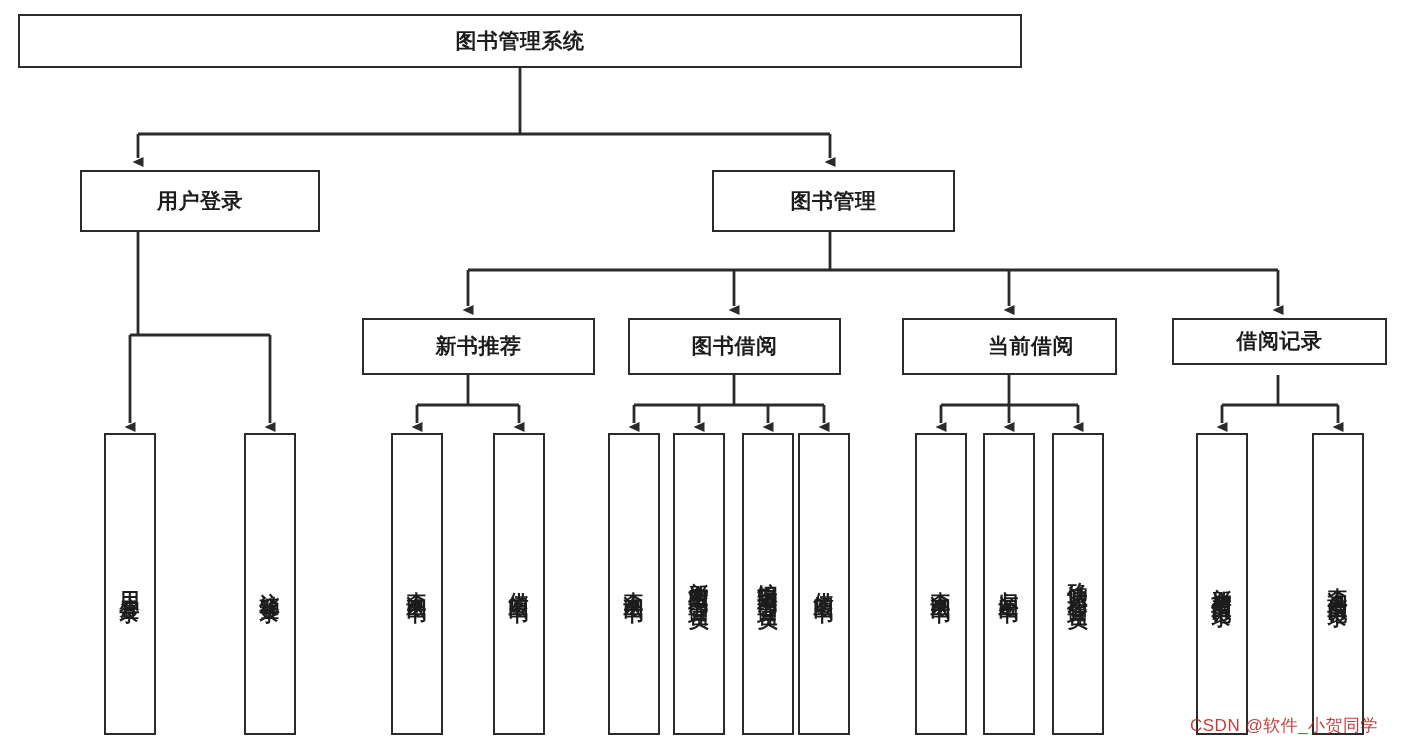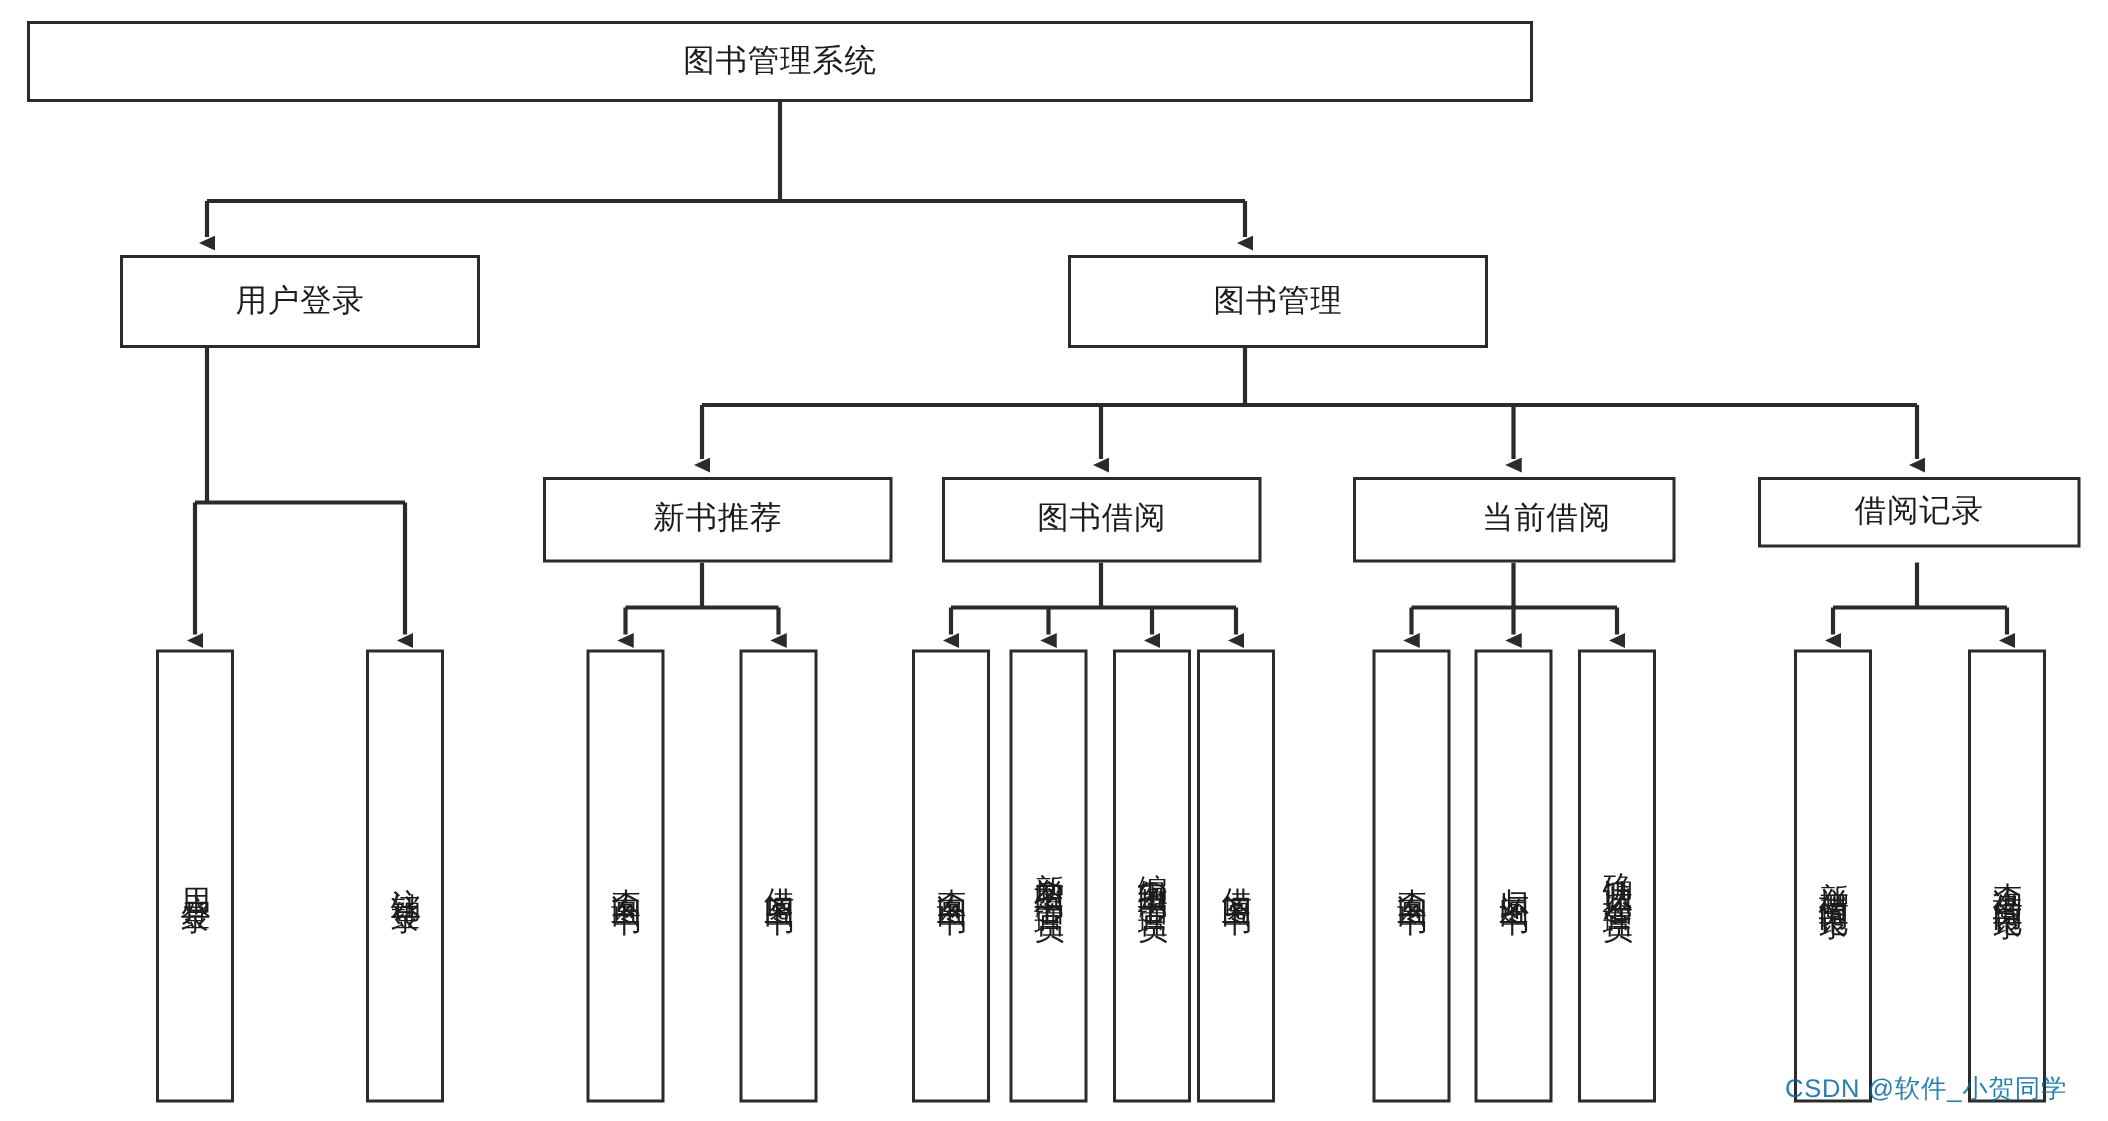--- a/index.html
+++ b/index.html
@@ -26,20 +26,21 @@
     pointer-events: none;
   }
   .node {
     position: absolute;
     box-sizing: border-box;
     background: #ffffff;
     border: 2.5px solid #2b2b2b;
     display: flex;
     align-items: center;
     justify-content: center;
+    font-weight: bold;
   }
   .node.root {
     border-width: 2.5px;
   }
   .node-label {
     font-size: 21px;
     color: #1c1c1c;
     line-height: 1.15;
     letter-spacing: 0.5px;
     white-space: nowrap;
@@ -54,21 +55,21 @@
     text-orientation: upright;
     font-size: 20px;
     letter-spacing: 4px;
     line-height: 1.0;
     white-space: normal;
     max-height: 100%;
   }
   .watermark {
     position: absolute;
     font-size: 17px;
-    color: #0369a1;
+    color: #b91c1c;
     letter-spacing: 0.5px;
     white-space: nowrap;
     opacity: 0.85;
   }
 </style>
 </head>
 <body>
 
 <div id="canvas">
 
@@ -123,21 +124,21 @@
   </svg>
 
   <div class="node root" style="left:18px; top:14px; width:1004px; height:54px;">
     <span class="node-label">图书管理系统</span>
   </div>
 
   <div class="node" style="left:80px; top:170px; width:240px; height:62px;">
     <span class="node-label">用户登录</span>
   </div>
 
-  <div class="node" style="left:712px; top:170px; width:280px; height:62px;">
+  <div class="node" style="left:712px; top:170px; width:243px; height:62px;">
     <span class="node-label">图书管理</span>
   </div>
 
   <div class="node" style="left:362px; top:318px; width:233px; height:57px;">
     <span class="node-label">新书推荐</span>
   </div>
 
   <div class="node" style="left:628px; top:318px; width:213px; height:57px;align-items:center;">
     <span class="node-label">图书借阅</span>
   </div>

